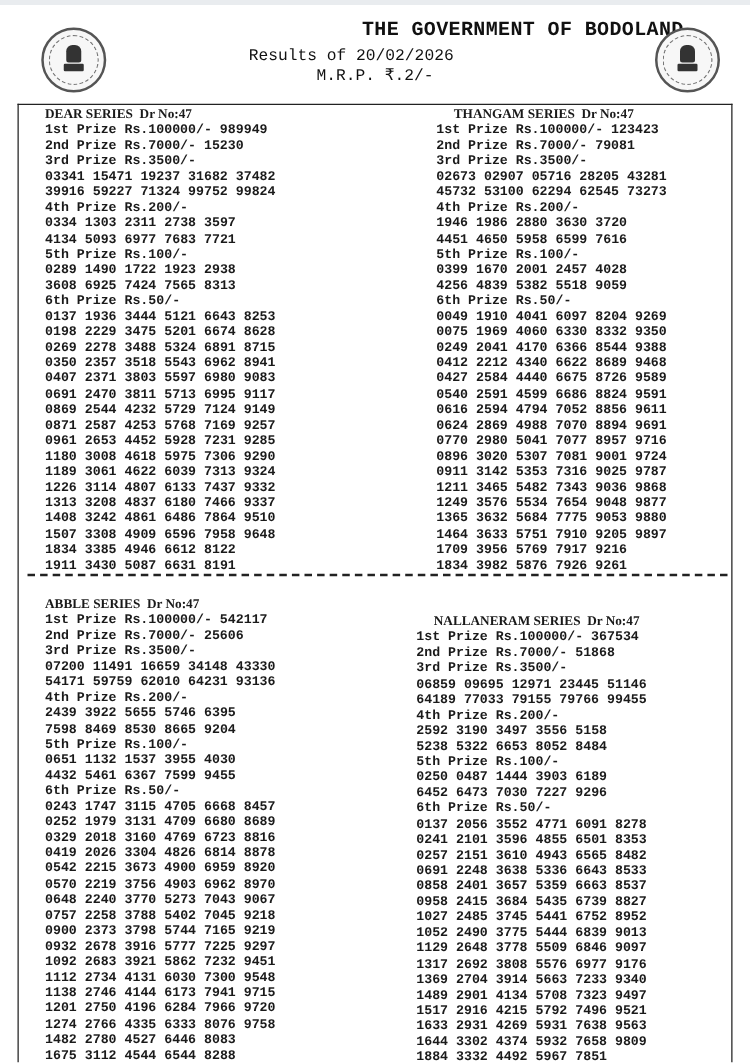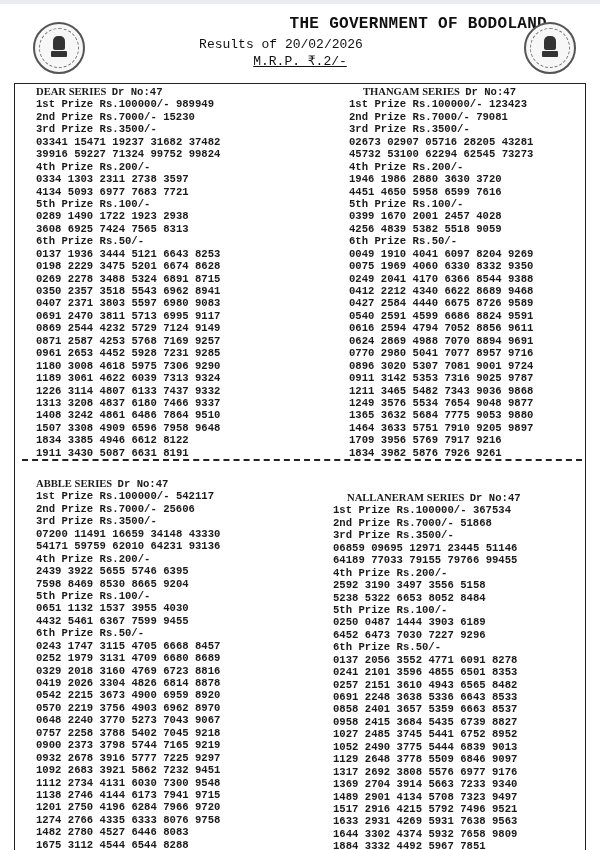--- a/index.html
+++ b/index.html
@@ -8,27 +8,27 @@
   .header { position: absolute; left: 0; top: 12px; width: 600px; height: 72px; }
   .emblem { position: absolute; top: 10px; width: 52px; height: 52px; border-radius: 50%; border: 2px solid #555; box-sizing: border-box; background: #f7f7f7; display: flex; align-items: center; justify-content: center; }
   .emblem::before { content: ""; position: absolute; inset: 4px; border-radius: 50%; border: 1px dashed #777; }
   .emblem-inner { position: relative; width: 20px; height: 24px; }
   .emblem-inner .lion { position: absolute; left: 4px; top: 0; width: 12px; height: 14px; background: #333; border-radius: 5px 5px 2px 2px; }
   .emblem-inner .base { position: absolute; left: 2px; top: 15px; width: 16px; height: 6px; background: #333; border-radius: 1px; }
   .emblem.left { left: 33px; }
   .emblem.right { left: 524px; }
   .title { position: absolute; top: 3px; left: 0; width: 547px; text-align: right; font-size: 16px; font-weight: bold; letter-spacing: 0.3px; font-family: "Liberation Mono", monospace; }
   .subtitle { position: absolute; top: 25px; left: 0; width: 562px; text-align: center; font-size: 13px; }
-  .mrp { position: absolute; top: 41px; left: 0; width: 600px; text-align: center; font-size: 13px; text-decoration: underline; }
+  .mrp { position: absolute; top: 41px; left: 0; width: 600px; text-align: center; font-size: 13px; }
   .frame { position: absolute; left: 14px; top: 83px; width: 572px; height: 767px; border: 1.5px solid #222; border-bottom: none; box-sizing: border-box; }
   .divider { position: absolute; left: 22px; top: 459px; width: 560px; border-top: 2px dashed #222; }
   .block { position: absolute; font-size: 10.6px; line-height: 12.45px; font-weight: bold; white-space: pre; color: #1a1a1a; }
   .block .row { height: 12.45px; }
   .block .series-head { font-family: "Liberation Serif", serif; font-weight: bold; }
-  .block .series-head .dr { font-family: Liberation Mono, monospace; margin-top: 16px; }
+  .block .series-head .dr { font-family: Liberation Serif, serif; margin-top: 16px; }
   .b-dear { left: 36px; top: 86px; }
   .b-thangam { left: 349px; top: 86px; }
   .b-abble { left: 36px; top: 478px; }
   .b-nallaneram { left: 333px; top: 492px; }
   .b-thangam .series-head, .b-nallaneram .series-head { padding-left: 14px; }
   .num { display: inline-block; }
 </style>
 </head>
 <body>
 

